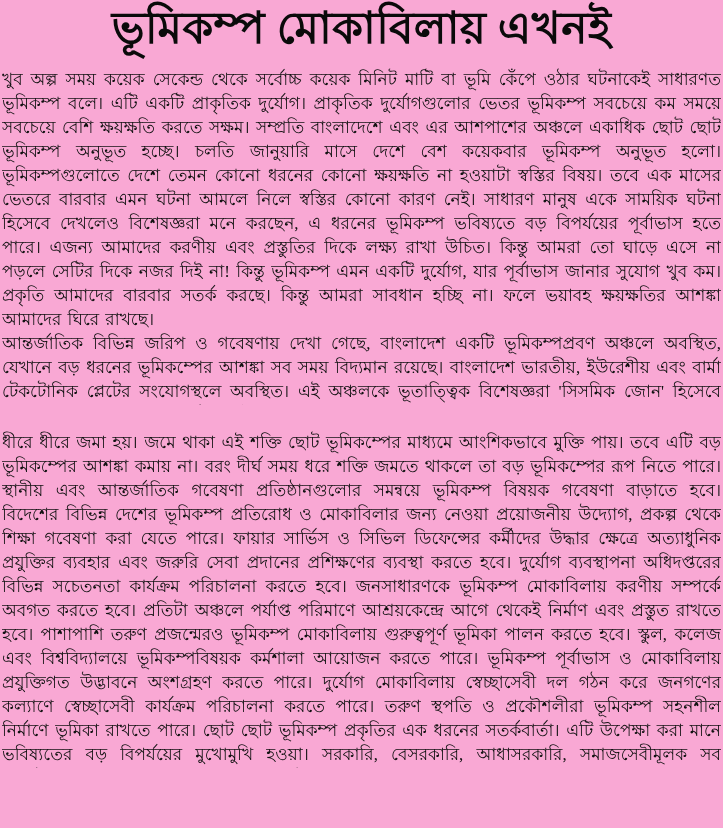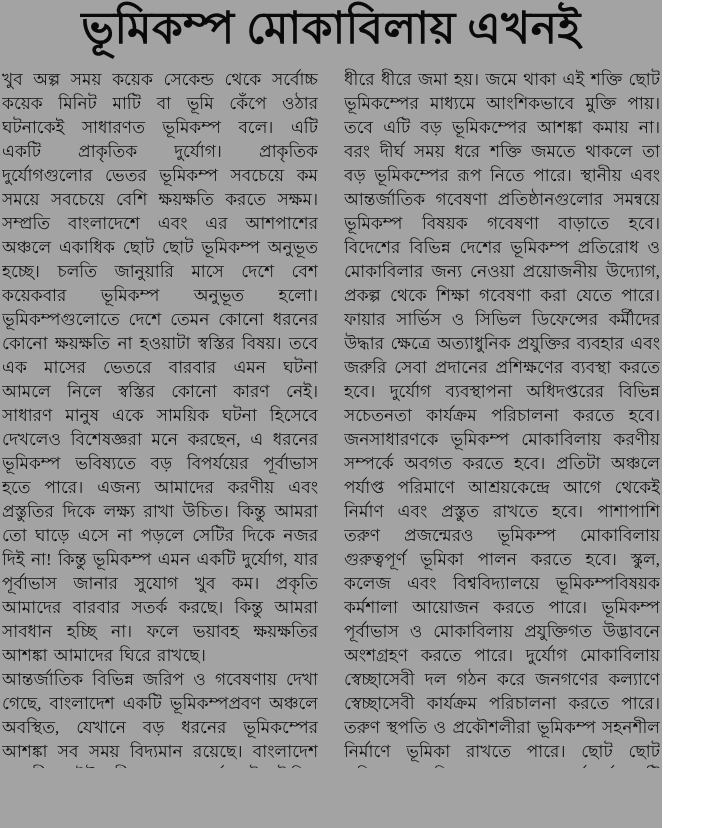--- a/index.html
+++ b/index.html
@@ -5,38 +5,39 @@
   * { margin: 0; padding: 0; box-sizing: border-box; }
   html, body { background: #ffffff; }
   body {
     width: 723px;
     height: 828px;
     overflow: hidden;
     font-family: "Liberation Serif", "DejaVu Serif", serif;
     color: #0d0d0d;
   }
   .page {
-    width: 662px;
+    width: 723px;
     height: 828px;
     padding: 2px 2px 6px 2px;
-    background: #a3a3a3;
+    background: #f9a8d4;
     overflow: hidden;
   }
   .headline {
     text-align: center;
     font-weight: 700;
     font-size: 44px;
     line-height: 1.22;
     letter-spacing: 0.5px;
     color: #0a0a0a;
     margin: 0 auto 12px auto;
   }
   .headline .hl-line { display: block; }
   .columns {
     display: flex;
+    flex-direction: column;
     gap: 26px;
     width: 100%;
     height: 700px;
     overflow: hidden;
   }
   .col {
     flex: 1 1 0;
     min-width: 0;
     font-size: 17px;
     line-height: 24px;

